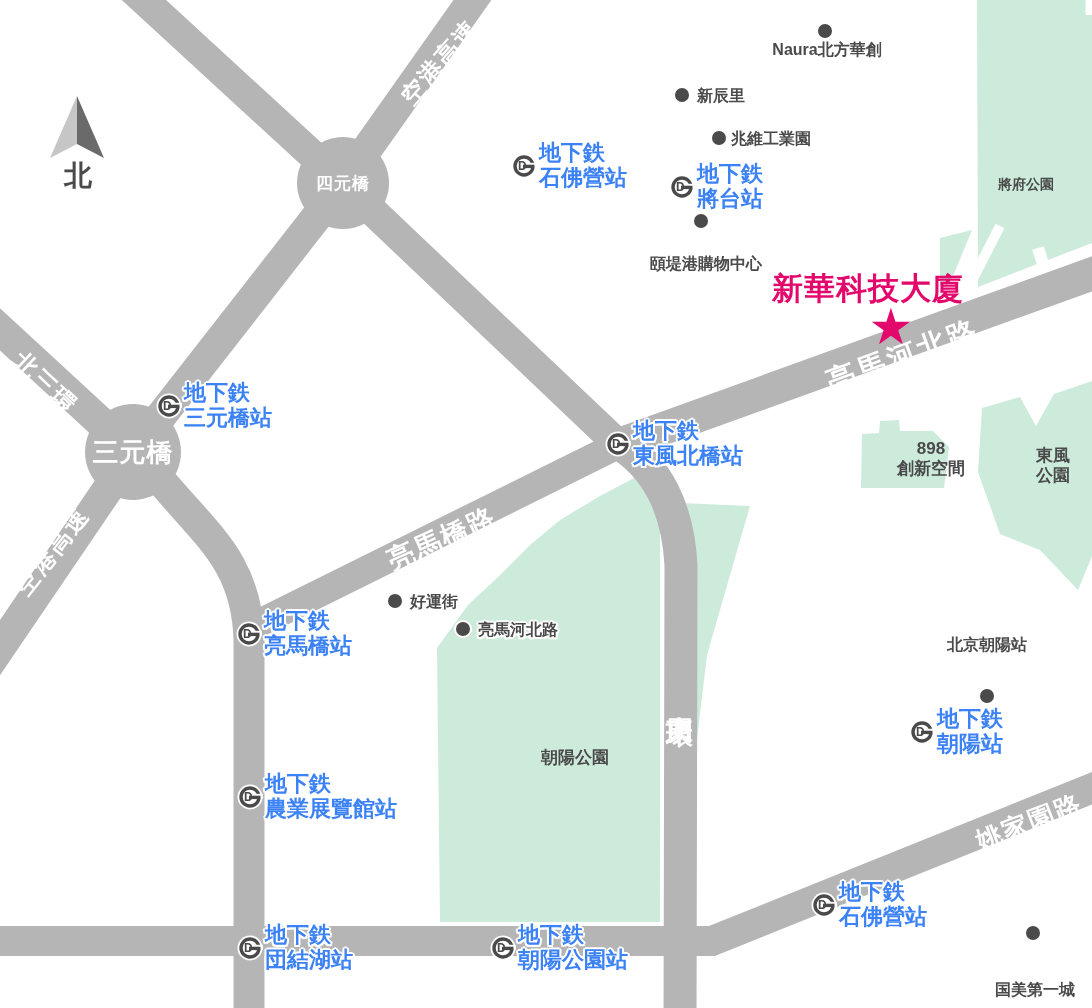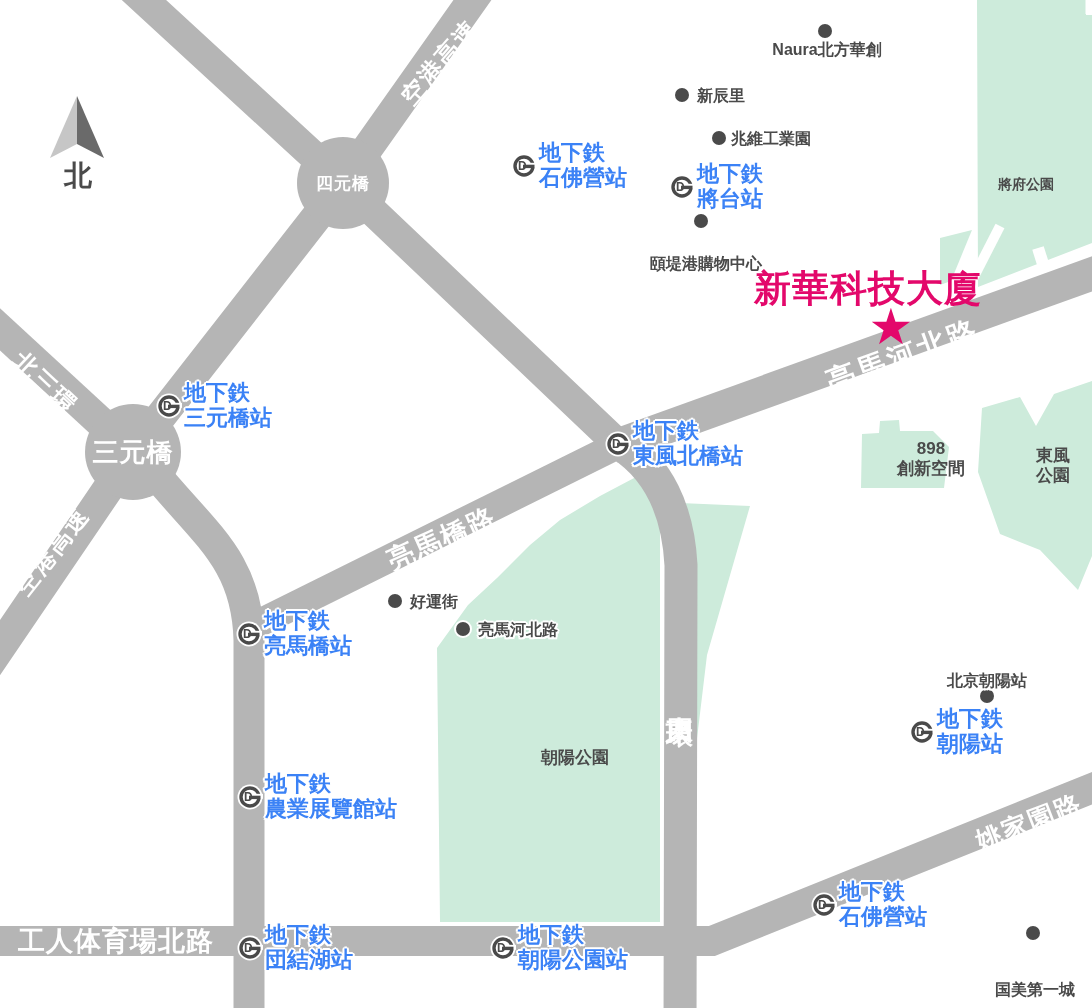--- a/index.html
+++ b/index.html
@@ -33,21 +33,21 @@
   .poi-label{position:absolute;color:#4a4a4a;font-size:16px;white-space:nowrap;line-height:1;}
   .poi-label.center{transform:translate(-50%,-50%);}
   .poi-label.left{transform:translateY(-50%);}
   .north-label{position:absolute;color:#4a4a4a;font-size:28px;transform:translate(-50%,-50%);line-height:1;}
   .star{
     position:absolute;left:891px;top:327px;transform:translate(-50%,-50%);
     color:#E3086B;font-size:50px;line-height:1;font-weight:normal;
   }
   .star-title{
     position:absolute;left:868px;top:288px;transform:translate(-50%,-50%);
-    color:#E3086B;font-size:37px;letter-spacing:1px;white-space:nowrap;line-height:1;
+    color:#E3086B;font-size:31px;letter-spacing:1px;white-space:nowrap;line-height:1;
   }
 </style>
 </head>
 <body>
 
 <div class="map">
   <svg class="canvas" width="1092" height="1008" viewBox="0 0 1092 1008">
       <polygon points="977,0 1086,0 1086,15 1092,15 1092,243 978,287" fill="#cdebdb"></polygon>
       <polygon points="940,238 972,230 951,281 940,285" fill="#cdebdb"></polygon>
       <polygon points="982,408 1020,397 1036,426 1054,394 1092,381 1092,556 1078,590 1040,550 1000,534 978,472" fill="#cdebdb"></polygon>
@@ -76,21 +76,20 @@
       <div class="plabel" style="left: 1053px; top: 466px; font-size: 17px;">東風公園</div>
       <div class="plabel" style="left: 931px; top: 459px; font-size: 17px;">898
 創新空間</div>
       <div class="plabel" style="left: 575px; top: 758px; font-size: 17px;">朝陽公園</div>
       <div class="rlabel" style="left: 440px; top: 62px; font-size: 24px; letter-spacing: 2px; transform: translate(-50%, -50%) rotate(-49deg);">空港高速</div>
       <div class="rlabel" style="left: 52px; top: 551px; font-size: 24px; letter-spacing: 2px; transform: translate(-50%, -50%) rotate(-52deg);">空港高速</div>
       <div class="rlabel" style="left: 45px; top: 383px; font-size: 24px; letter-spacing: 2px; transform: translate(-50%, -50%) rotate(43deg);">北三環</div>
       <div class="rlabel" style="left: 903px; top: 356px; font-size: 29px; letter-spacing: 3px; transform: translate(-50%, -50%) rotate(-20deg);">亮馬河北路</div>
       <div class="rlabel" style="left: 442px; top: 539px; font-size: 27px; letter-spacing: 2px; transform: translate(-50%, -50%) rotate(-24deg);">亮馬橋路</div>
       <div class="rlabel" style="left: 1029px; top: 822px; font-size: 26px; letter-spacing: 2px; transform: translate(-50%, -50%) rotate(-21deg);">姚家園路</div>
-      <div class="rlabel anchor-left" style="left: 18px; top: 941px; font-size: 27px; letter-spacing: 1px;">工人体育場北路</div>
       <div class="rlabel vertical" style="left: 679px; top: 699px; font-size: 27px; letter-spacing: 3px;">東四環</div>
       <div class="jlabel" style="left: 343px; top: 183px; font-size: 17px; letter-spacing: 1px;">四元橋</div>
       <div class="jlabel" style="left: 133px; top: 452px; font-size: 26px; letter-spacing: 1px;">三元橋</div>
       <div class="station" style="left: 511px; top: 141px;">
         <svg width="26" height="26" viewBox="0 0 26 26">
           <circle cx="13" cy="13" r="12.5" fill="#fff"></circle>
           <circle cx="13" cy="13" r="9" fill="none" stroke="#4a4a4a" stroke-width="3.4"></circle>
           <rect x="17.5" y="9.8" width="8.5" height="5" fill="#fff"></rect>
           <rect x="12" y="11.7" width="11.5" height="3.4" fill="#4a4a4a"></rect>
           <text x="7" y="17.2" font-size="12" font-weight="bold" fill="#4a4a4a" font-family="Liberation Sans, DejaVu Sans, sans-serif">D</text>
@@ -223,19 +222,19 @@
       <div class="poi-label halo left" style="left: 697px; top: 96px;">新辰里</div>
       <div class="poi-dot" style="left: 712px; top: 131px;"></div>
       <div class="poi-label halo left" style="left: 731px; top: 139px;">兆維工業園</div>
       <div class="poi-dot" style="left: 694px; top: 214px;"></div>
       <div class="poi-label halo center" style="left: 706px; top: 237px; margin-top: 27px;">頤堤港購物中心</div>
       <div class="poi-dot" style="left: 388px; top: 594px;"></div>
       <div class="poi-label halo left" style="left: 410px; top: 602px;">好運街</div>
       <div class="poi-dot" style="left: 456px; top: 622px;"></div>
       <div class="poi-label halo left" style="left: 478px; top: 630px;">亮馬河北路</div>
       <div class="poi-dot" style="left: 980px; top: 689px;"></div>
-      <div class="poi-label halo center" style="left: 987px; top: 681px;">北京朝陽站</div>
+      <div class="poi-label halo center" style="left: 987px; top: 645px;">北京朝陽站</div>
       <div class="poi-dot" style="left: 1026px; top: 926px;"></div>
       <div class="poi-label halo center" style="left: 1035px; top: 958px; margin-top: 32px;">国美第一城</div>
     </div>
   <div class="star">★</div>
   <div class="star-title">新華科技大廈</div>
 </div>
 
 </body></html>

